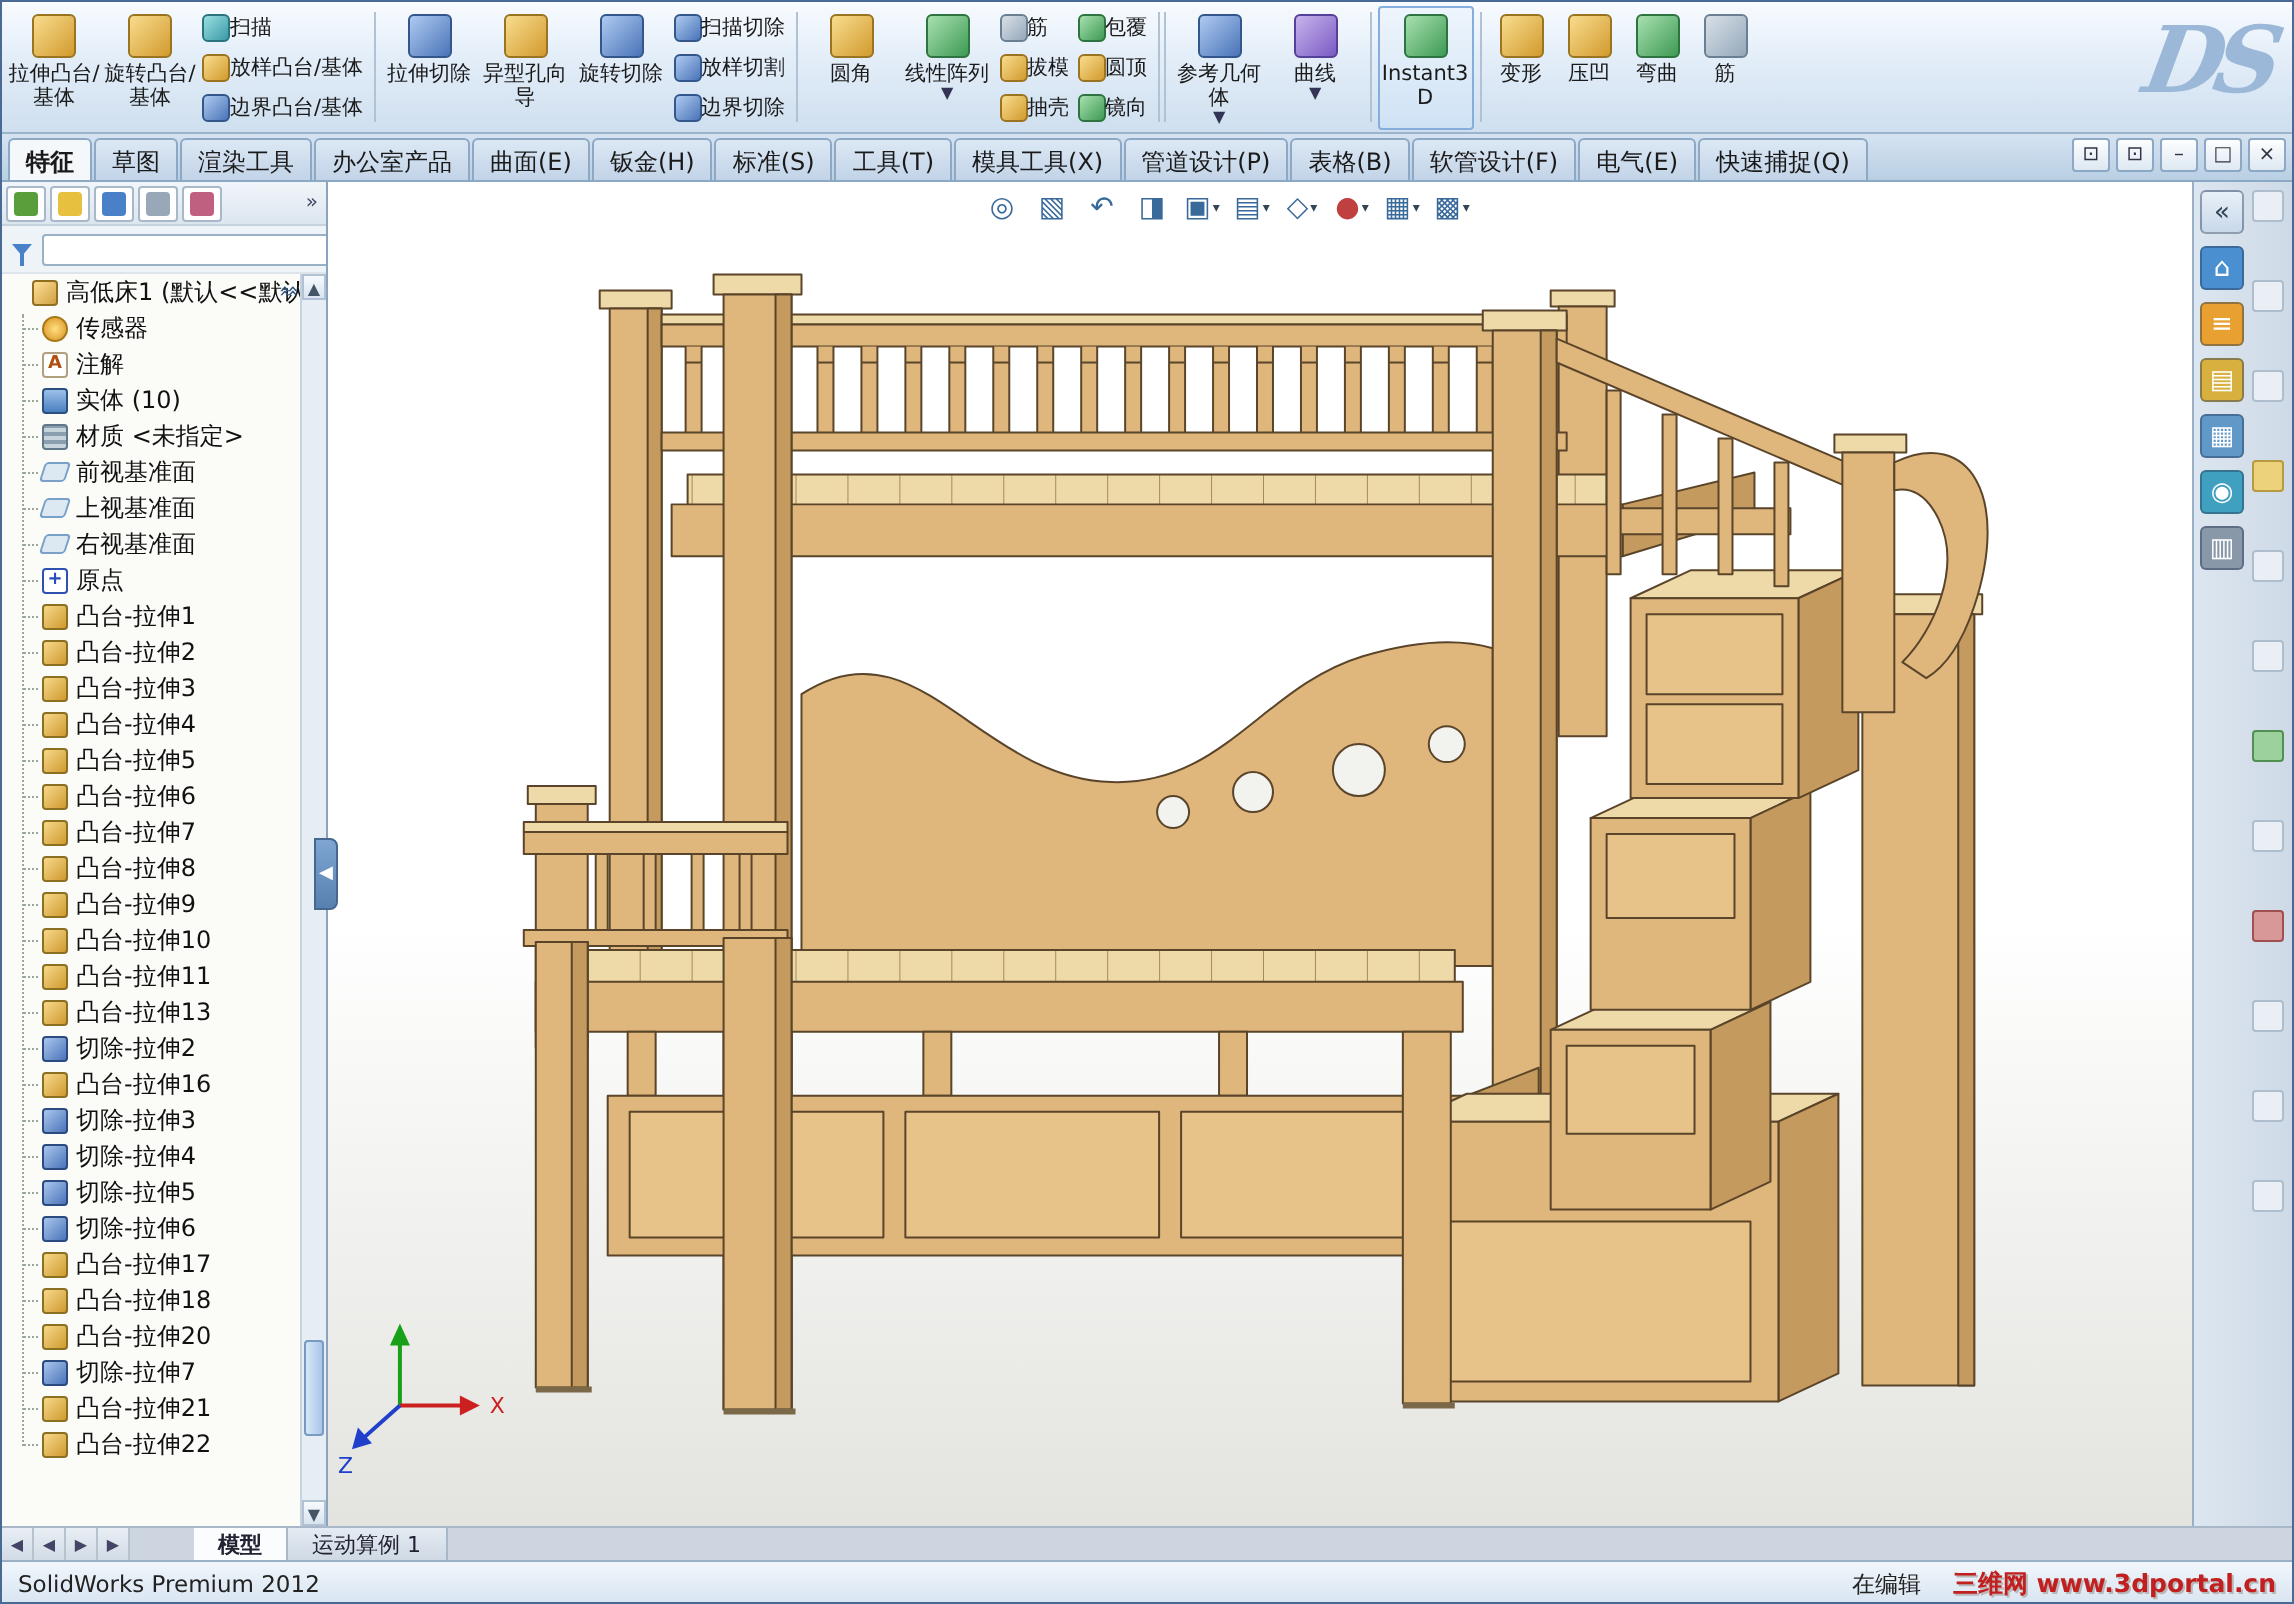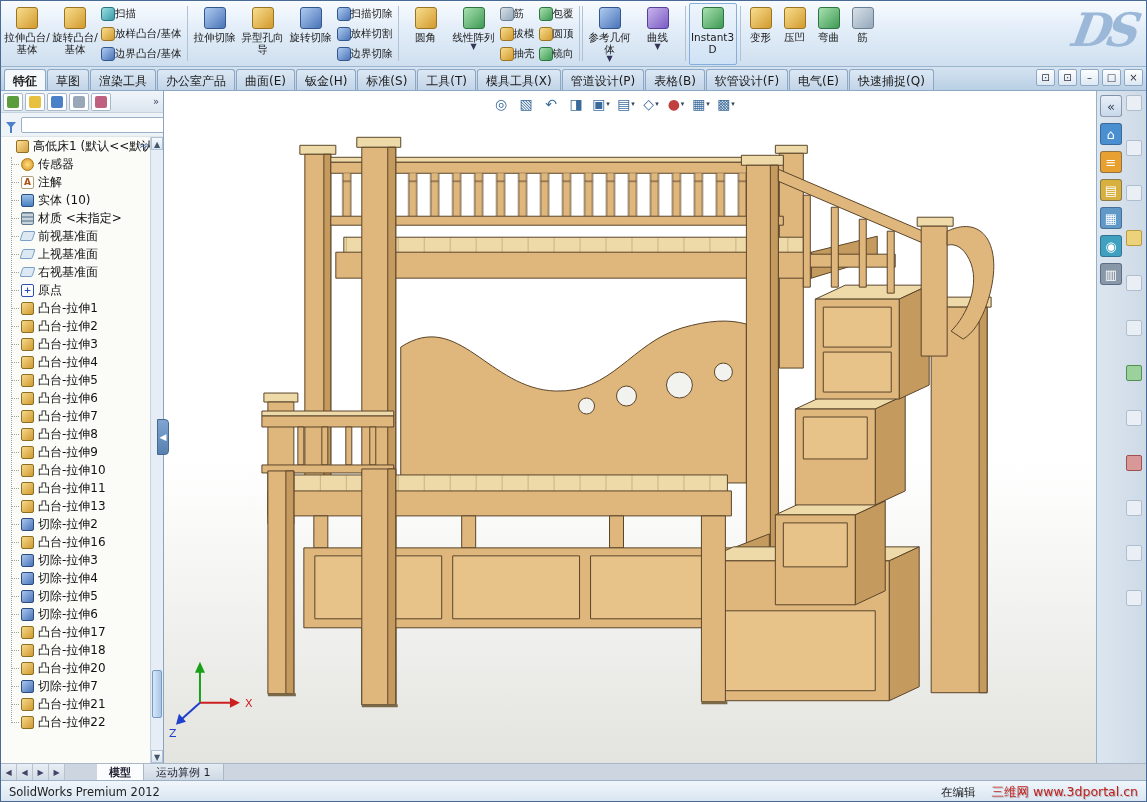--- a/index.html
+++ b/index.html
@@ -119,21 +119,21 @@
                border-top:1px solid #a8b8c8; display:flex; align-items:stretch; font-size:11px; color:#223; }
   .bnav { width:16px; display:flex; align-items:center; justify-content:center; font-size:8px; color:#446;
           border-right:1px solid #b6c2ce; background:linear-gradient(#e8eef4,#d2dce6); }
   .btab { padding:0 12px; display:flex; align-items:center; border-right:1px solid #a8b8c8;
           background:linear-gradient(#e4ebf2,#cfd9e4); white-space:nowrap; }
   .btab.active { background:#fafcfe; font-weight:bold;margin-left:32px; }
   .status { position:absolute; top:779px; left:0; right:0; height:23px; display:flex; align-items:center;
             justify-content:space-between; padding:0 8px; font-size:11.5px; color:#222;
             background:linear-gradient(#f0f6fb,#d7e4f1); border-top:1px solid #9ab0c6; }
   .status-right { display:flex; align-items:center; gap:16px; }
-  .watermark { color:#c22020; font-weight:normal; font-size:12.5px; text-shadow:1px 1px 0 #b8b8b8; }
+  .watermark { color:#c22020; font-weight:bold; font-size:12.5px; text-shadow:1px 1px 0 #b8b8b8; }
 </style>
 </head>
 <body>
 
 <div id="app">
 
   <div class="ribbon">
     <div class="rgroup">
       <div class="rbtn lg">
         <span class="ric ig"></span>

